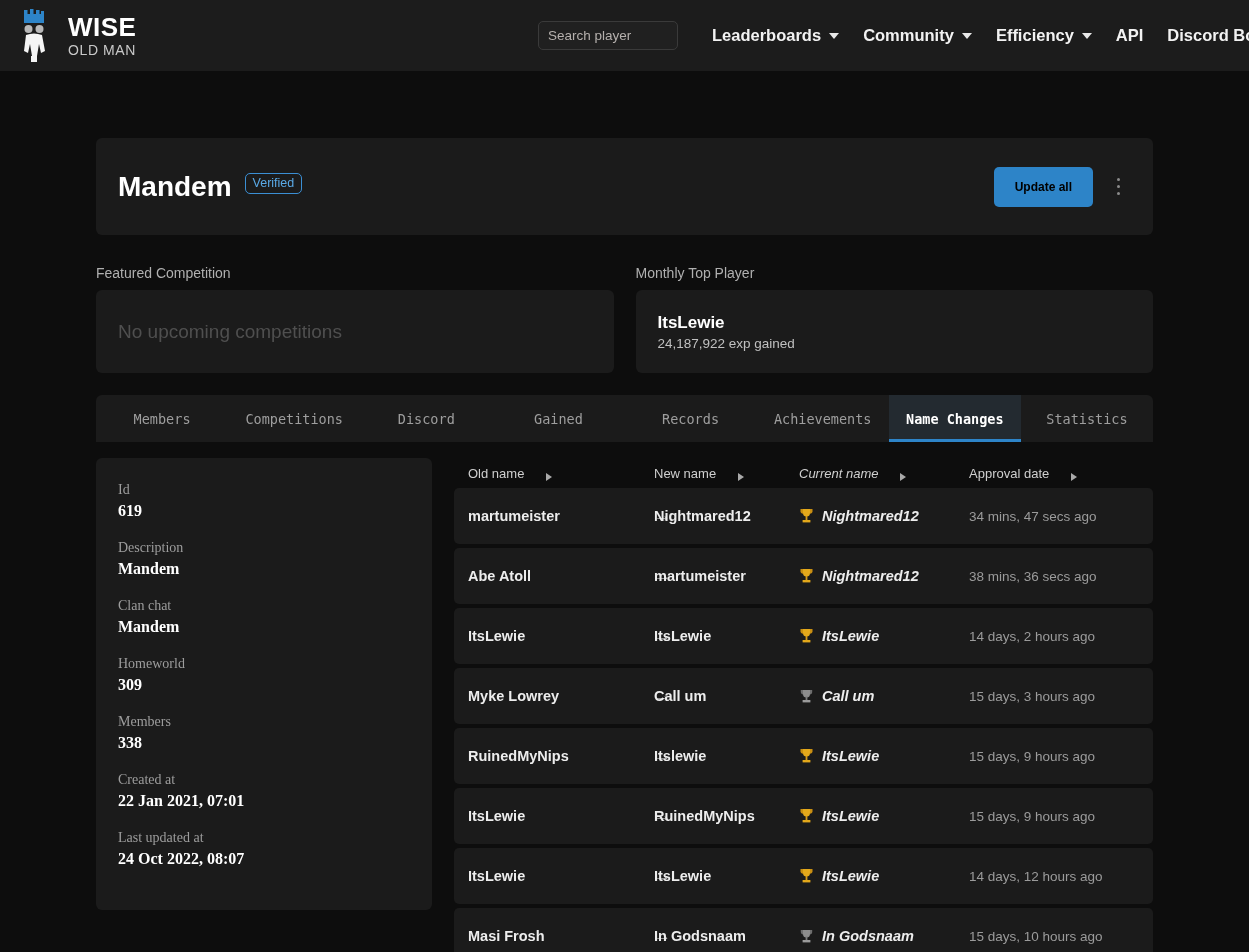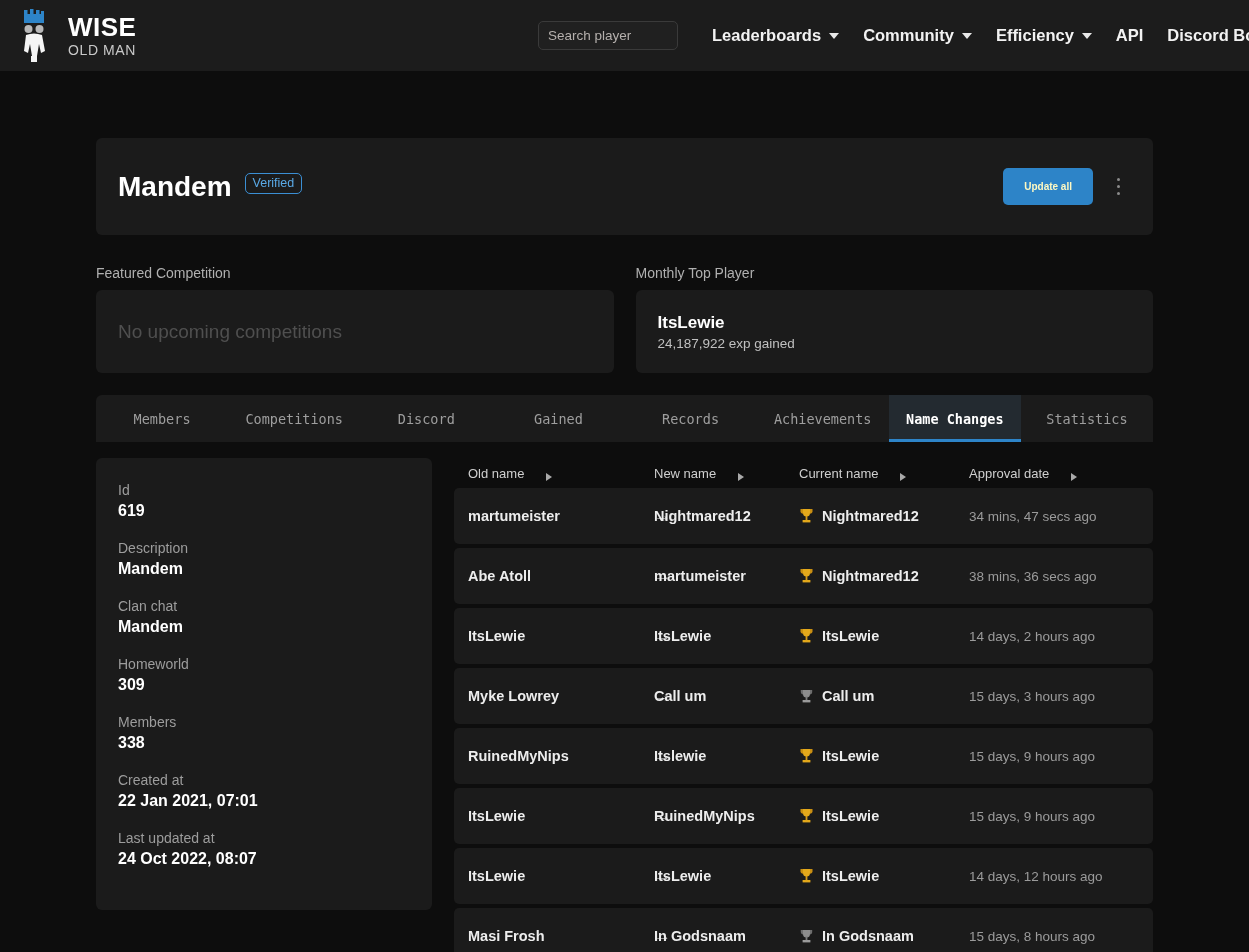--- a/index.html
+++ b/index.html
@@ -75,22 +75,22 @@
     margin-left: 13px;
     border: 1px solid #3b8fd4;
     color: #5aa9e6;
     font-size: 12.5px;
     border-radius: 5px;
     padding: 2px 7px 3px;
     position: relative; top: -3px;
   }
   .hero-spacer { flex: 1; }
   .btn-update {
-    background:#2d84c8; color:#fef9c3; border:none;
-    font-size: 10px; font-weight:700;
+    background:#2d84c8; color:#000000; border:none;
+    font-size: 12px; font-weight:700;
     border-radius: 5px; padding: 13px 21px;
     cursor:pointer; font-family:"Liberation Sans", sans-serif;
   }
   .kebab {
     width: 26px; height: 36px; margin-left: 12px;
     display:flex; flex-direction:column; align-items:center;
     justify-content:center; gap:4px; cursor:pointer;
   }
   .kebab i { width:3px;height:3px;border-radius:50%;background:#8b8b8b;display:block; }
 
@@ -144,41 +144,41 @@
 
   
   .body-grid { display:flex; gap:22px; margin-top: 16px; }
 
   .info-panel {
     width: 336px; flex: 0 0 336px;
     background:#1b1b1b; border-radius:6px;
     padding: 24px 22px 28px;
     height: 452px;
   }
-  .info-row { margin-bottom: 20px; }
+  .info-row { margin-bottom: 20px; font-family: Liberation Serif, serif; }
   .info-row:last-child { margin-bottom:0; }
   .info-key { font-size:14px; color:#9d9d9d; margin-bottom:4px; }
   .info-val { font-size:16px; color:#fff; font-weight:700; }
 
   .table-wrap { flex:1; min-width:0; }
   .thead { display:flex; padding: 0 0 0 14px; height: 30px; align-items:center; }
   .th {
     font-size:13px; color:#cfcfcf;
     display:flex; align-items:flex-end; gap:22px; cursor:pointer;
   }
   .sort-arrow {
     width:0;height:0;
     border-top:4px solid transparent;
     border-bottom:4px solid transparent;
     border-left:6px solid #a9a9a9;
     display:inline-block;
   }
   .c1 { width:186px; flex:0 0 186px; }
   .c2 { width:145px; flex:0 0 145px; }
-  .c3 { width:170px; flex:0 0 170px; }
+  .c3 { width:170px; flex:0 0 170px;font-style:italic; }
   .c4 { flex:1; }
 
   .trow {
     display:flex; align-items:center;
     height: 56px; margin-bottom: 4px;
     background:#1b1b1b; border-radius:5px;
     padding-left: 14px;
   }
   .cell-old { font-size:14.5px; font-weight:700; color:#ededed; }
   .cell-arrow { font-size:17px; color:#b3b3b3; width:40px; flex:0 0 40px; text-align:left;}
@@ -511,20 +511,20 @@
       <span class="type-icon"><svg width="15" height="16" viewBox="0 0 15 16">
                   <path d="M4 2h7v4a3.5 3.5 0 0 1-7 0z" fill="#8d8d8d"></path>
                   <path d="M4 2H1.8v2c0 1.5 1 2.3 2.2 2.4z" fill="#6f6f6f"></path>
                   <path d="M11 2h2.2v2c0 1.5-1 2.3-2.2 2.4z" fill="#6f6f6f"></path>
                   <rect x="6.6" y="8.5" width="1.8" height="3.5" fill="#7d7d7d"></rect>
                   <rect x="3.6" y="12" width="7.8" height="2.4" fill="#9a9a9a"></rect>
                 </svg></span>
       <span>In Godsnaam</span>
     </div>
     <div class="c4">
-      <span class="cell-date">15 days, 8 hours ago</span>
+      <span class="cell-date">15 days, 10 hours ago</span>
     </div>
   </div>
 </div>
     </div>
 
   </div>
 </div>
 
 </body></html>

